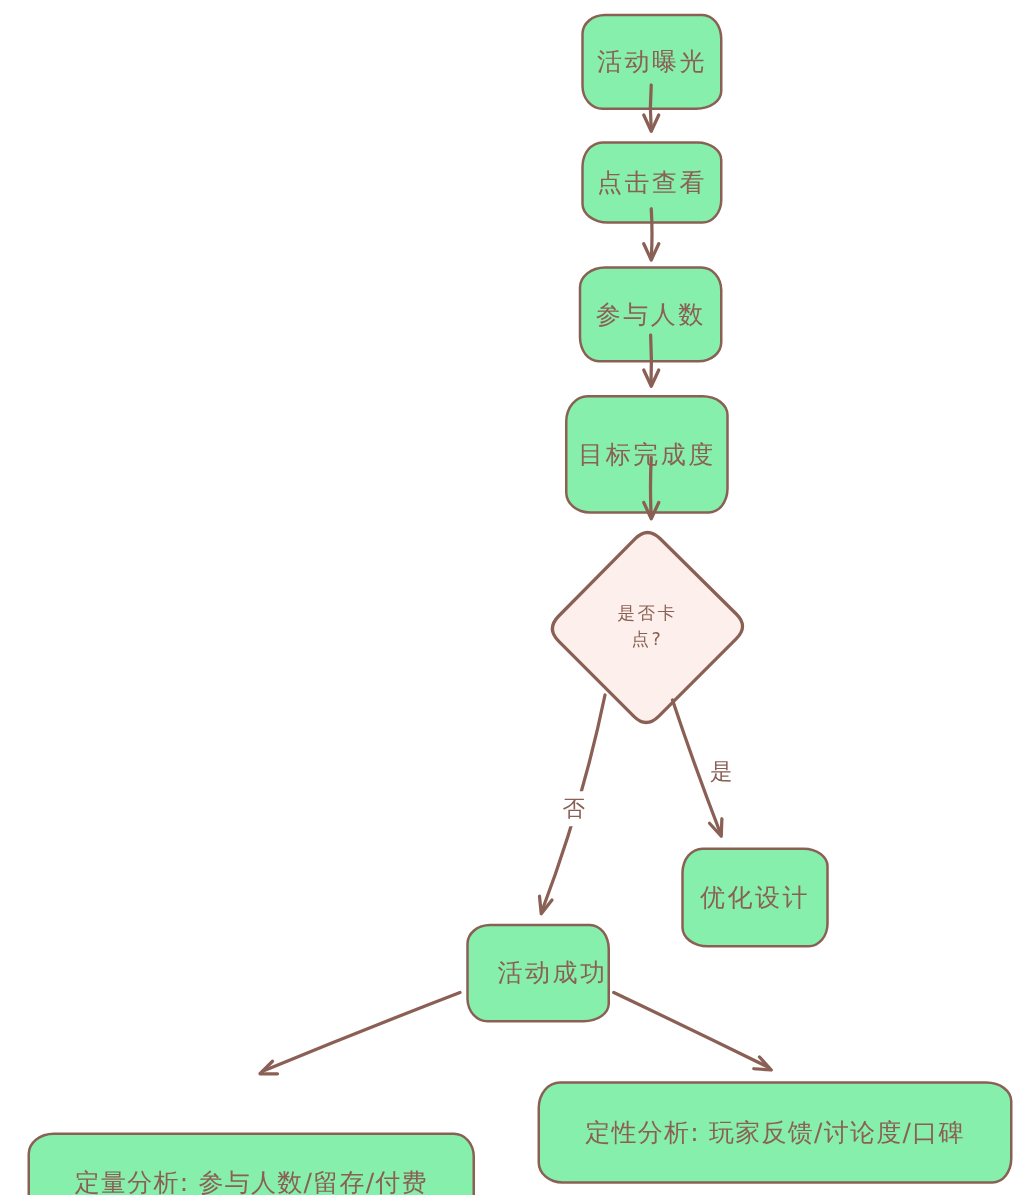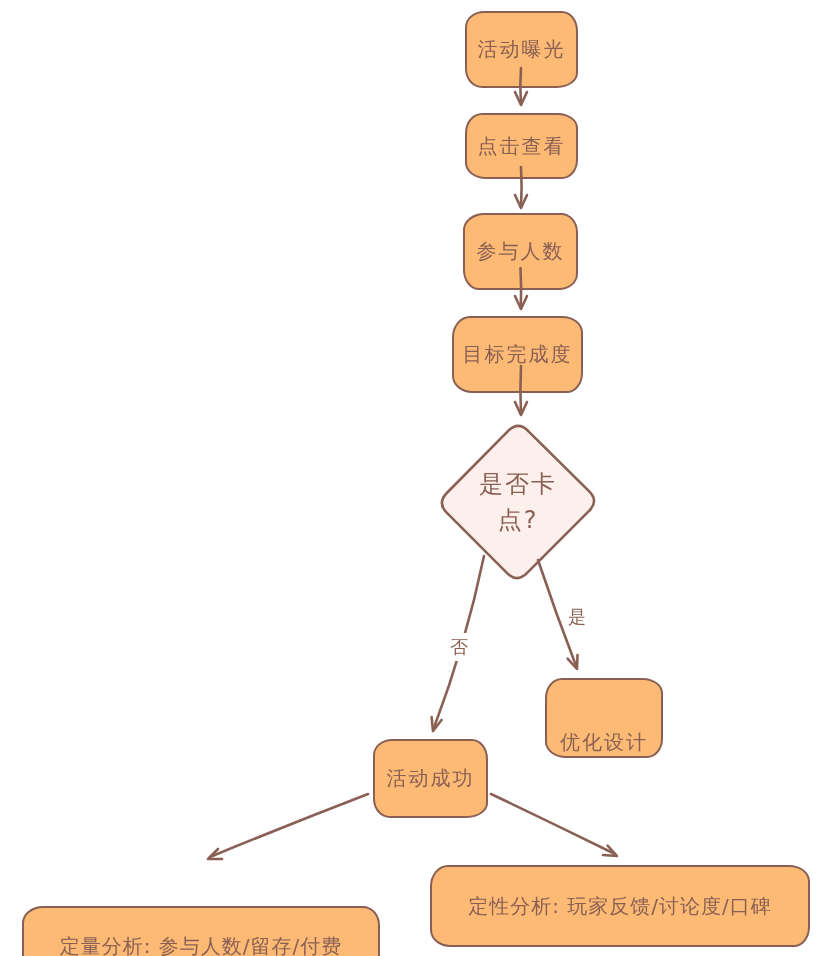--- a/index.html
+++ b/index.html
@@ -7,21 +7,21 @@
     position: relative;
     width: 821px;
     height: 956px;
     background: #ffffff;
     font-family: "DejaVu Sans", "Liberation Sans", sans-serif;
     color: #8a6055;
     overflow: hidden;
   }
   .node {
     position: absolute;
-    background: #fdba74;
+    background: #86efac;
     border: 2.6px solid #8a6055;
     display: flex;
     align-items: center;
     justify-content: center;
     text-align: center;
     font-size: 20px;
     letter-spacing: 2px;
     color: #8a6055;
     box-sizing: border-box;
     z-index: 1;
@@ -38,21 +38,21 @@
     pointer-events: none;
   }
   .diamond-text {
     position: absolute;
     left: 437px; top: 421px;
     width: 162px; height: 162px;
     display: flex;
     flex-direction: column;
     align-items: center;
     justify-content: center;
-    font-size: 24px;
+    font-size: 14px;
     letter-spacing: 2px;
     line-height: 1.5;
     z-index: 3;
   }
   .edge-label {
     position: absolute;
     background: #ffffff;
     font-size: 18px;
     padding: 2px 3px;
     z-index: 3;
@@ -68,29 +68,29 @@
   </div>
 
   <div class="node r2" style="left:465px; top:113px; width:113px; height:66px;">
     <span>点击查看</span>
   </div>
 
   <div class="node r3" style="left:463px; top:213px; width:115px; height:77px;">
     <span>参与人数</span>
   </div>
 
-  <div class="node r4" style="left:452px; top:316px; width:131px; height:77px;">
+  <div class="node r4" style="left:452px; top:316px; width:131px; height:95px;">
     <span>目标完成度</span>
   </div>
 
-  <div class="node r2" style="left:545px; top:678px; width:118px; height:80px;align-items:flex-end;">
+  <div class="node r2" style="left:545px; top:678px; width:118px; height:80px;">
     <span>优化设计</span>
   </div>
 
-  <div class="node r1" style="left:373px; top:739px; width:115px; height:79px;">
+  <div class="node r1" style="left:373px; top:739px; width:115px; height:79px;justify-content:flex-end;">
     <span>活动成功</span>
   </div>
 
   <div class="node r3 wide" style="left:22px; top:866px; width:358px; height:80px;margin-top:40px;">
     <span>定量分析: 参与人数/留存/付费</span>
   </div>
 
   <div class="node r4 wide" style="left:430px; top:865px; width:380px; height:82px;">
     <span>定性分析: 玩家反馈/讨论度/口碑</span>
   </div>

